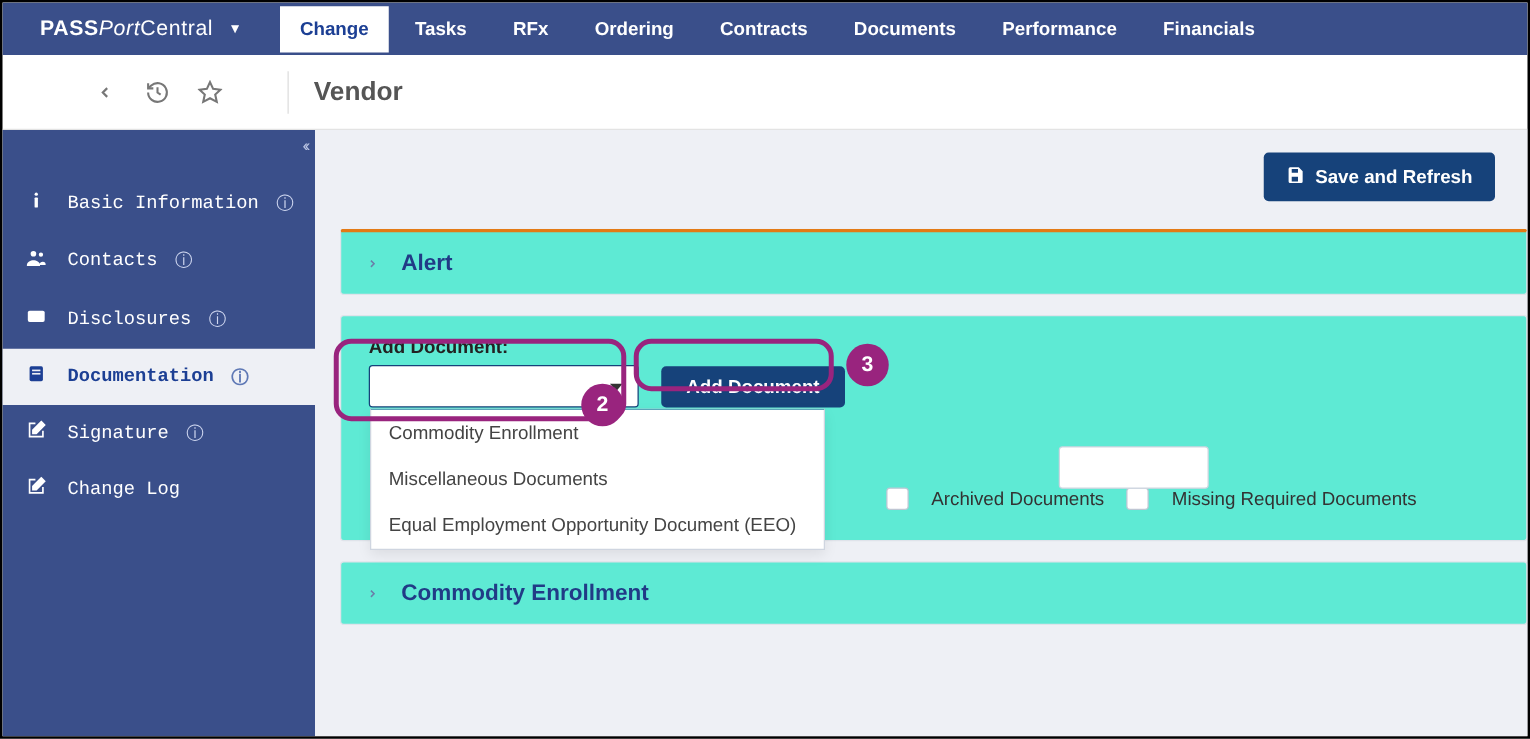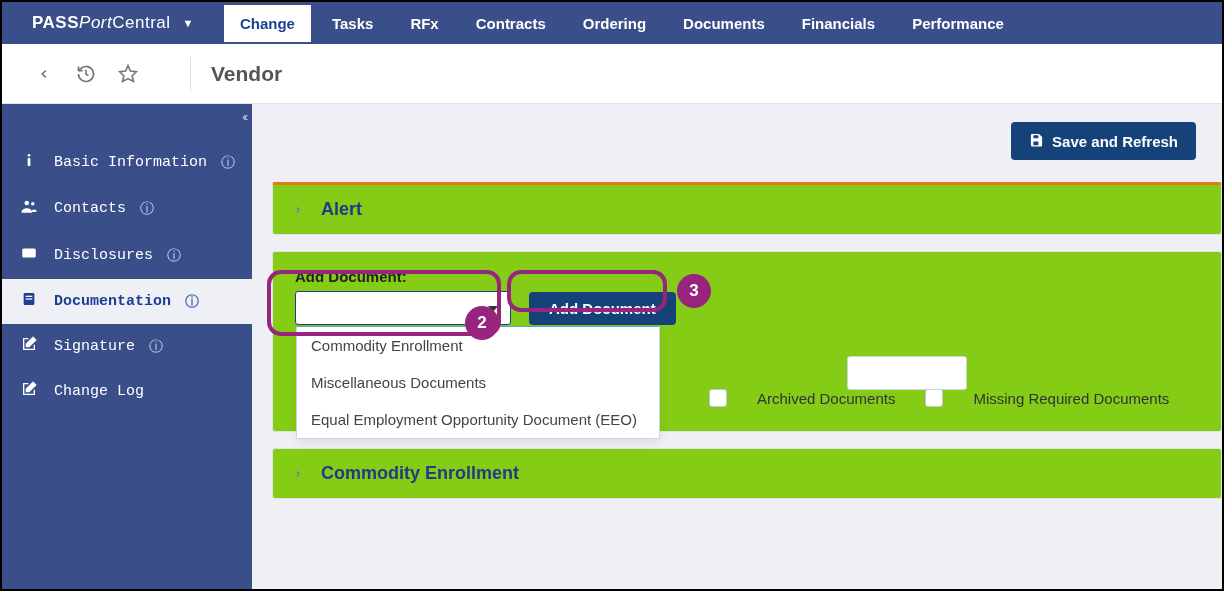--- a/index.html
+++ b/index.html
@@ -43,20 +43,21 @@
     cursor: pointer;
   }
   .topnav-item.active { background: #fff; color: #1c3f94; }
   
   .subbar {
     display: flex;
     align-items: center;
     height: 60px;
     border-bottom: 1px solid #e3e3e3;
     color: #555;
+    padding-left: 40px;
   }
   .subbar-left {
     display: flex;
     align-items: center;
     gap: 18px;
     padding: 0 30px;
     height: 100%;
   }
   .vsep {
     width: 1px;
@@ -134,21 +135,21 @@
     border-radius: 4px;
     padding: 10px 18px;
     font-size: 15px;
     font-weight: 600;
     display: flex;
     align-items: center;
     gap: 8px;
     cursor: pointer;
   }
   .panel {
-    background: #84cc16;
+    background: #5eead4;
     border: 1px solid #dfe3ea;
     border-radius: 3px;
     margin: 12px 0 14px 20px;
   }
   .panel + .panel { margin-top: 16px; }
   .alert-panel { border-top: 3px solid #e37a15; }
   .panel-header {
     display: flex;
     align-items: center;
     gap: 18px;
@@ -208,21 +209,21 @@
   }
   .dropdown-option {
     padding: 10px 14px;
     font-size: 15px;
     color: #444;
     cursor: pointer;
   }
   .filter-row {
     display: flex;
     align-items: center;
-    gap: 30px;
+    gap: 18px;
     margin-top: 64px;
     padding-left: 414px;
   }
   .checkbox {
     width: 18px; height: 18px;
     border: 1px solid #bfc6d3;
     border-radius: 3px;
     background: #fff;
     display: inline-block;
     vertical-align: middle;
@@ -282,25 +283,25 @@
     <div class="brand">
       <span>
         <span class="thin">PASS</span><span class="italic">Port</span><span class="bold">Central</span>
       </span>
       <span style="font-size:11px;">▼</span>
     </div>
     <div class="topnav">
       <div class="topnav-item active">Change</div>
       <div class="topnav-item">Tasks</div>
       <div class="topnav-item">RFx</div>
+      <div class="topnav-item">Ordering</div>
       <div class="topnav-item">Contracts</div>
-      <div class="topnav-item">Ordering</div>
       <div class="topnav-item">Documents</div>
+      <div class="topnav-item">Performance</div>
       <div class="topnav-item">Financials</div>
-      <div class="topnav-item">Performance</div>
     </div>
   </div>
 
   <div class="subbar">
     <div class="subbar-left">
       <span class="icon-btn">
         <svg width="14" height="14" viewBox="0 0 24 24" fill="none" stroke="currentColor" stroke-width="3">
             <polyline points="15 18 9 12 15 6"></polyline>
           </svg>
       </span>

